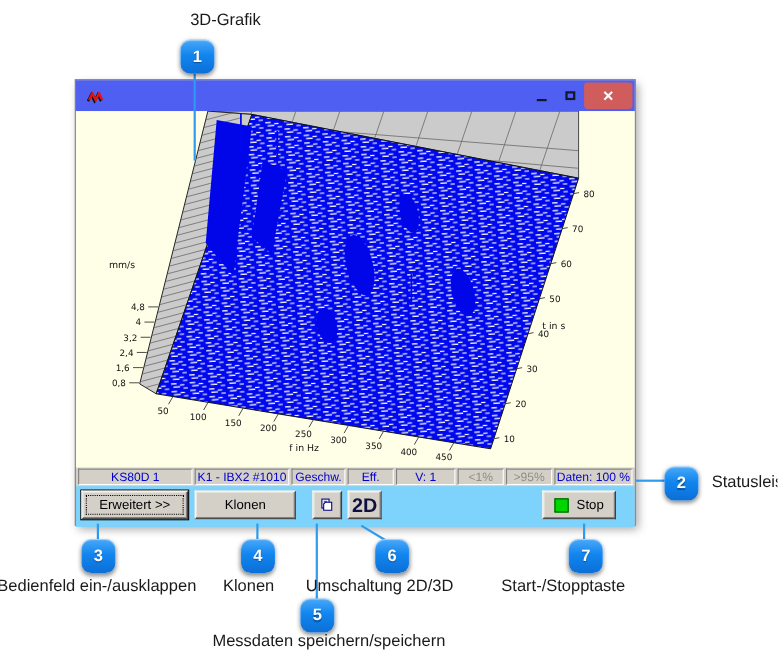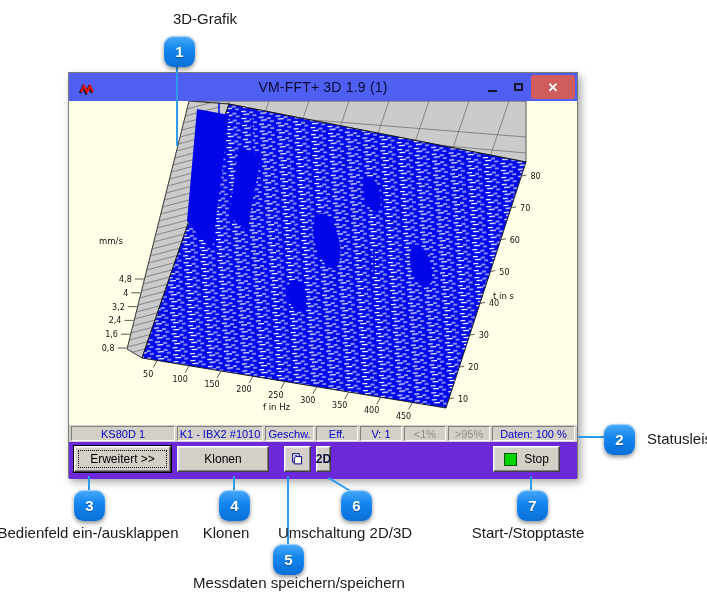--- a/index.html
+++ b/index.html
@@ -30,27 +30,27 @@
   .statusbar{height:17px;background:#d4d0c8;display:flex;padding:0 2px;box-sizing:border-box;}
   .seg{height:15px;margin-top:1px;margin-right:2px;box-sizing:border-box;
        border:1px solid;border-color:#808080 #ffffff #ffffff #808080;
        font-size:11px;color:#0000cc;display:flex;align-items:center;justify-content:center;
        white-space:nowrap;overflow:hidden;}
   .seg.disabled{color:#8e8d84;}
   .seg:nth-child(1){width:104px;}
   .seg:nth-child(2){width:86px;}
   .seg:nth-child(3){width:49px;}
   .seg:nth-child(4){width:42px;}
-  .seg:nth-child(5){width:42px;}
+  .seg:nth-child(5){width:54px;}
   .seg:nth-child(6){width:42px;}
   .seg:nth-child(7){width:42px;}
   .seg:nth-child(8){flex:1;margin-right:0;}
 
   
-  .buttonbar{position:relative;height:37px;background:#6d28d9;padding-left:12px;}
+  .buttonbar{position:relative;height:37px;background:#7dd3fc;padding-left:12px;}
   .btn{position:absolute;top:4px;height:26px;background:#d4d0c8;color:#000;font-size:12px;
        font-family:"Liberation Sans",sans-serif;text-align:center;box-sizing:border-box;
        border:1px solid;border-color:#ffffff #404040 #404040 #ffffff;
        box-shadow:inset -1px -1px 0 #808080, inset 1px 1px 0 #ece9e2;
        display:flex;align-items:center;justify-content:center;cursor:default;}
   .btn-default{box-shadow:0 0 0 1px #000, inset -1px -1px 0 #808080, inset 1px 1px 0 #ece9e2;}
   .btn-default::after{content:"";position:absolute;left:3px;top:3px;right:3px;bottom:3px;
        border:1px dotted #000;}
   .led{width:11px;height:11px;background:#00d500;border:1px solid #005500;margin-right:7px;}
 
@@ -75,21 +75,20 @@
 
   <div class="app-window">
 
     <div class="titlebar">
       <span class="logo">
         <svg width="17" height="11" viewBox="0 0 17 11">
           <path d="M2 9 L5 3 L8 9 L11 3 L14 9" fill="none" stroke="#101010" stroke-width="2.4"></path>
           <path d="M3 8 L6 2 L9 8 L12 2 L15 8" fill="none" stroke="#e01414" stroke-width="2.2"></path>
         </svg>
       </span>
-      <span class="title-text">VM-FFT+ 3D 1.9 (1)</span>
       <span class="win-controls">
         <span class="win-btn">
             <span class="glyph-min"></span>
           </span>
         <span class="win-btn">
             <span class="glyph-max"></span>
           </span>
         <span class="win-close">
             <span>✕</span>
           </span>
@@ -254,21 +253,21 @@
       <button class="btn" style="left:108px;width:92px;">Klonen</button>
       <button class="btn" style="left:215px;width:27px;">
         <svg width="16" height="16" viewBox="0 0 16 16">
           <rect x="2" y="1.5" width="8" height="10" fill="#fff" stroke="#000080" stroke-width="1.2"></rect>
           <line x1="4" y1="4" x2="8" y2="4" stroke="#000080" stroke-width="0.9"></line>
           <line x1="4" y1="6" x2="8" y2="6" stroke="#000080" stroke-width="0.9"></line>
           <line x1="4" y1="8" x2="8" y2="8" stroke="#000080" stroke-width="0.9"></line>
           <path d="M6 5 h7 v9 h-9 v-7 z" fill="#fff" stroke="#000080" stroke-width="1.2"></path>
         </svg>
       </button>
-      <button class="btn" style="left:247px;width:15px;font-weight:bold;font-size:12px;color:#101040;">2D</button>
+      <button class="btn" style="left:247px;width:31px;font-weight:bold;font-size:18px;color:#101040;">2D</button>
       <button class="btn" style="left:424px;width:67px;">
         <span class="led"></span>
         <span>Stop</span>
       </button>
     </div>
   </div>
 
   <div class="conn conn-v" style="left:176px;top:67px;height:79px;"></div>
   <div class="conn conn-h" style="left:578px;top:436px;width:27px;"></div>
   <div class="conn conn-v" style="left:88px;top:476px;height:16px;"></div>
@@ -289,15 +288,15 @@
   <div class="bubble" style="left:219px;top:490px;">4</div>
   <div class="ann-label centered" style="left:226px;top:524px;">Klonen</div>
 
   <div class="bubble" style="left:273px;top:544px;">5</div>
   <div class="ann-label centered" style="left:299px;top:574px;">Messdaten speichern/speichern</div>
 
   <div class="bubble" style="left:341px;top:490px;">6</div>
   <div class="ann-label centered" style="left:345px;top:524px;">Umschaltung 2D/3D</div>
 
   <div class="bubble" style="left:517px;top:490px;">7</div>
-  <div class="ann-label centered" style="left:528px;top:524px;">Start-/Stopptaste</div>
+  <div class="ann-label centered" style="left:512px;top:524px;">Start-/Stopptaste</div>
 
 </div>
 
 </body></html>

